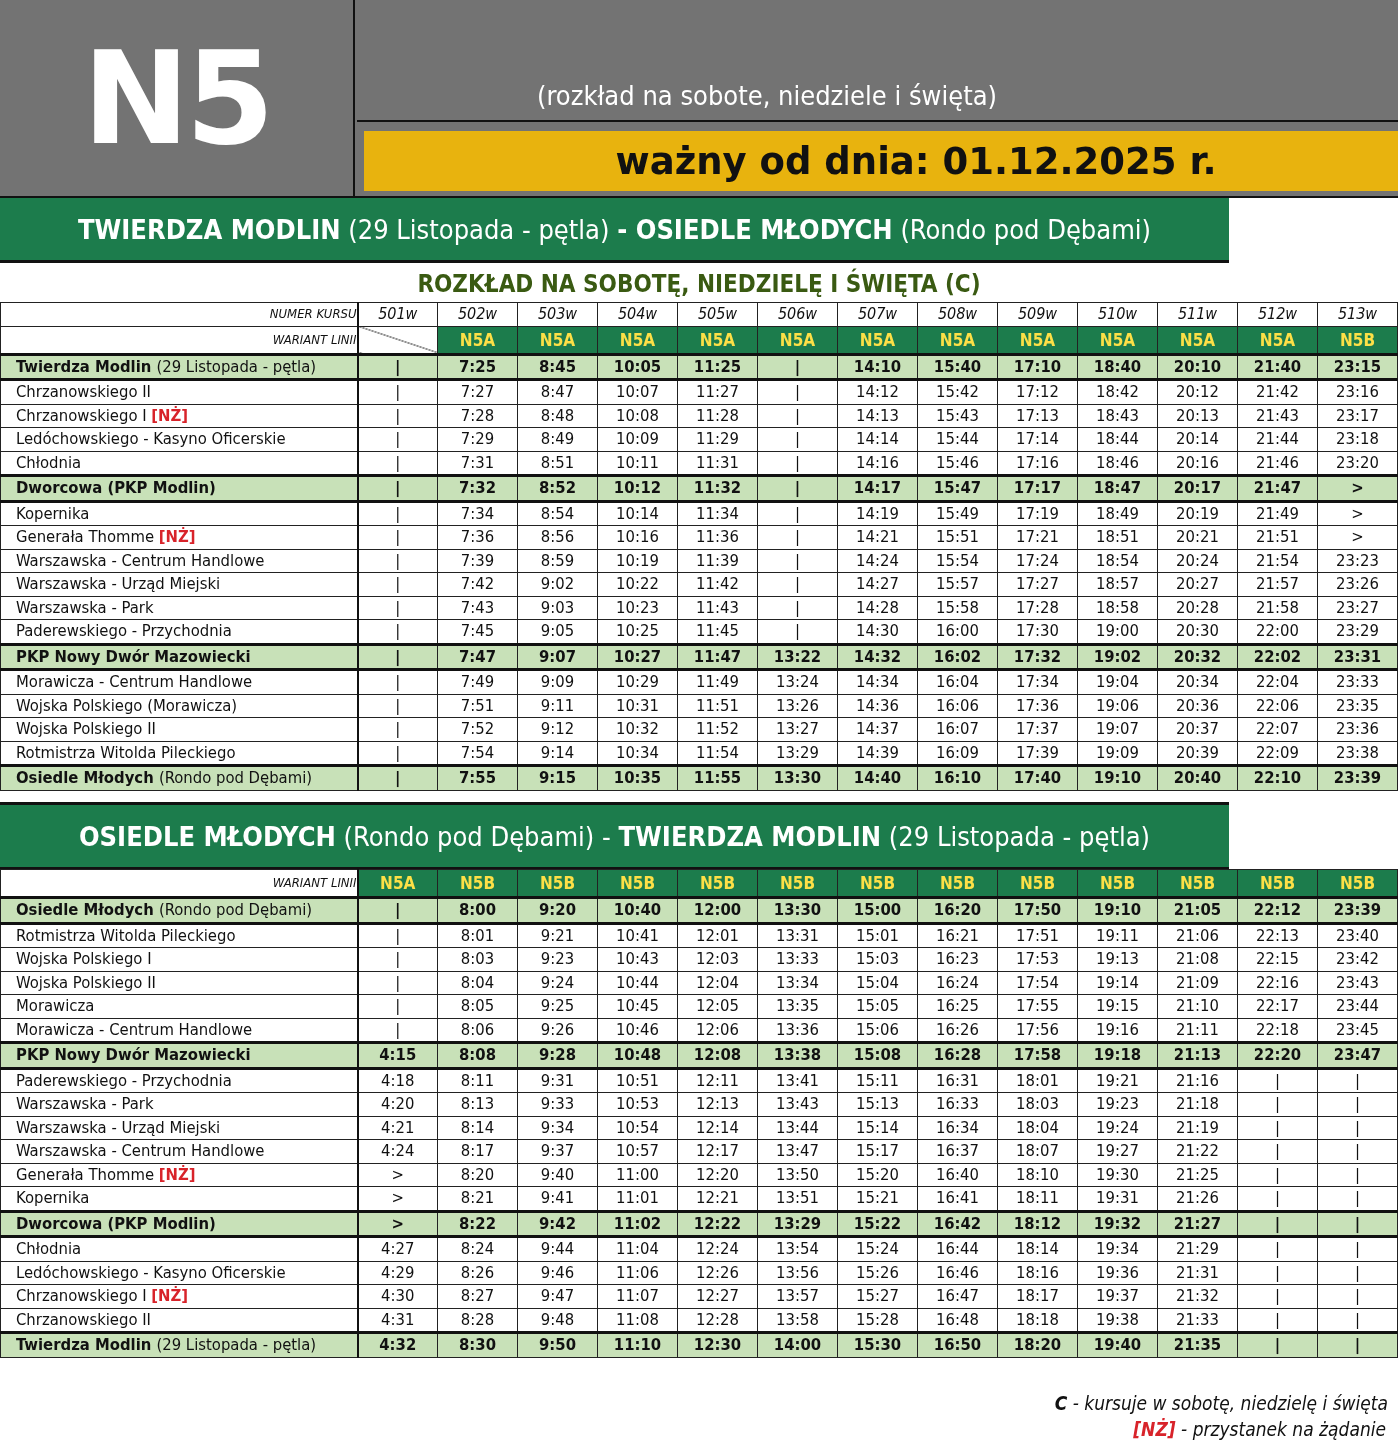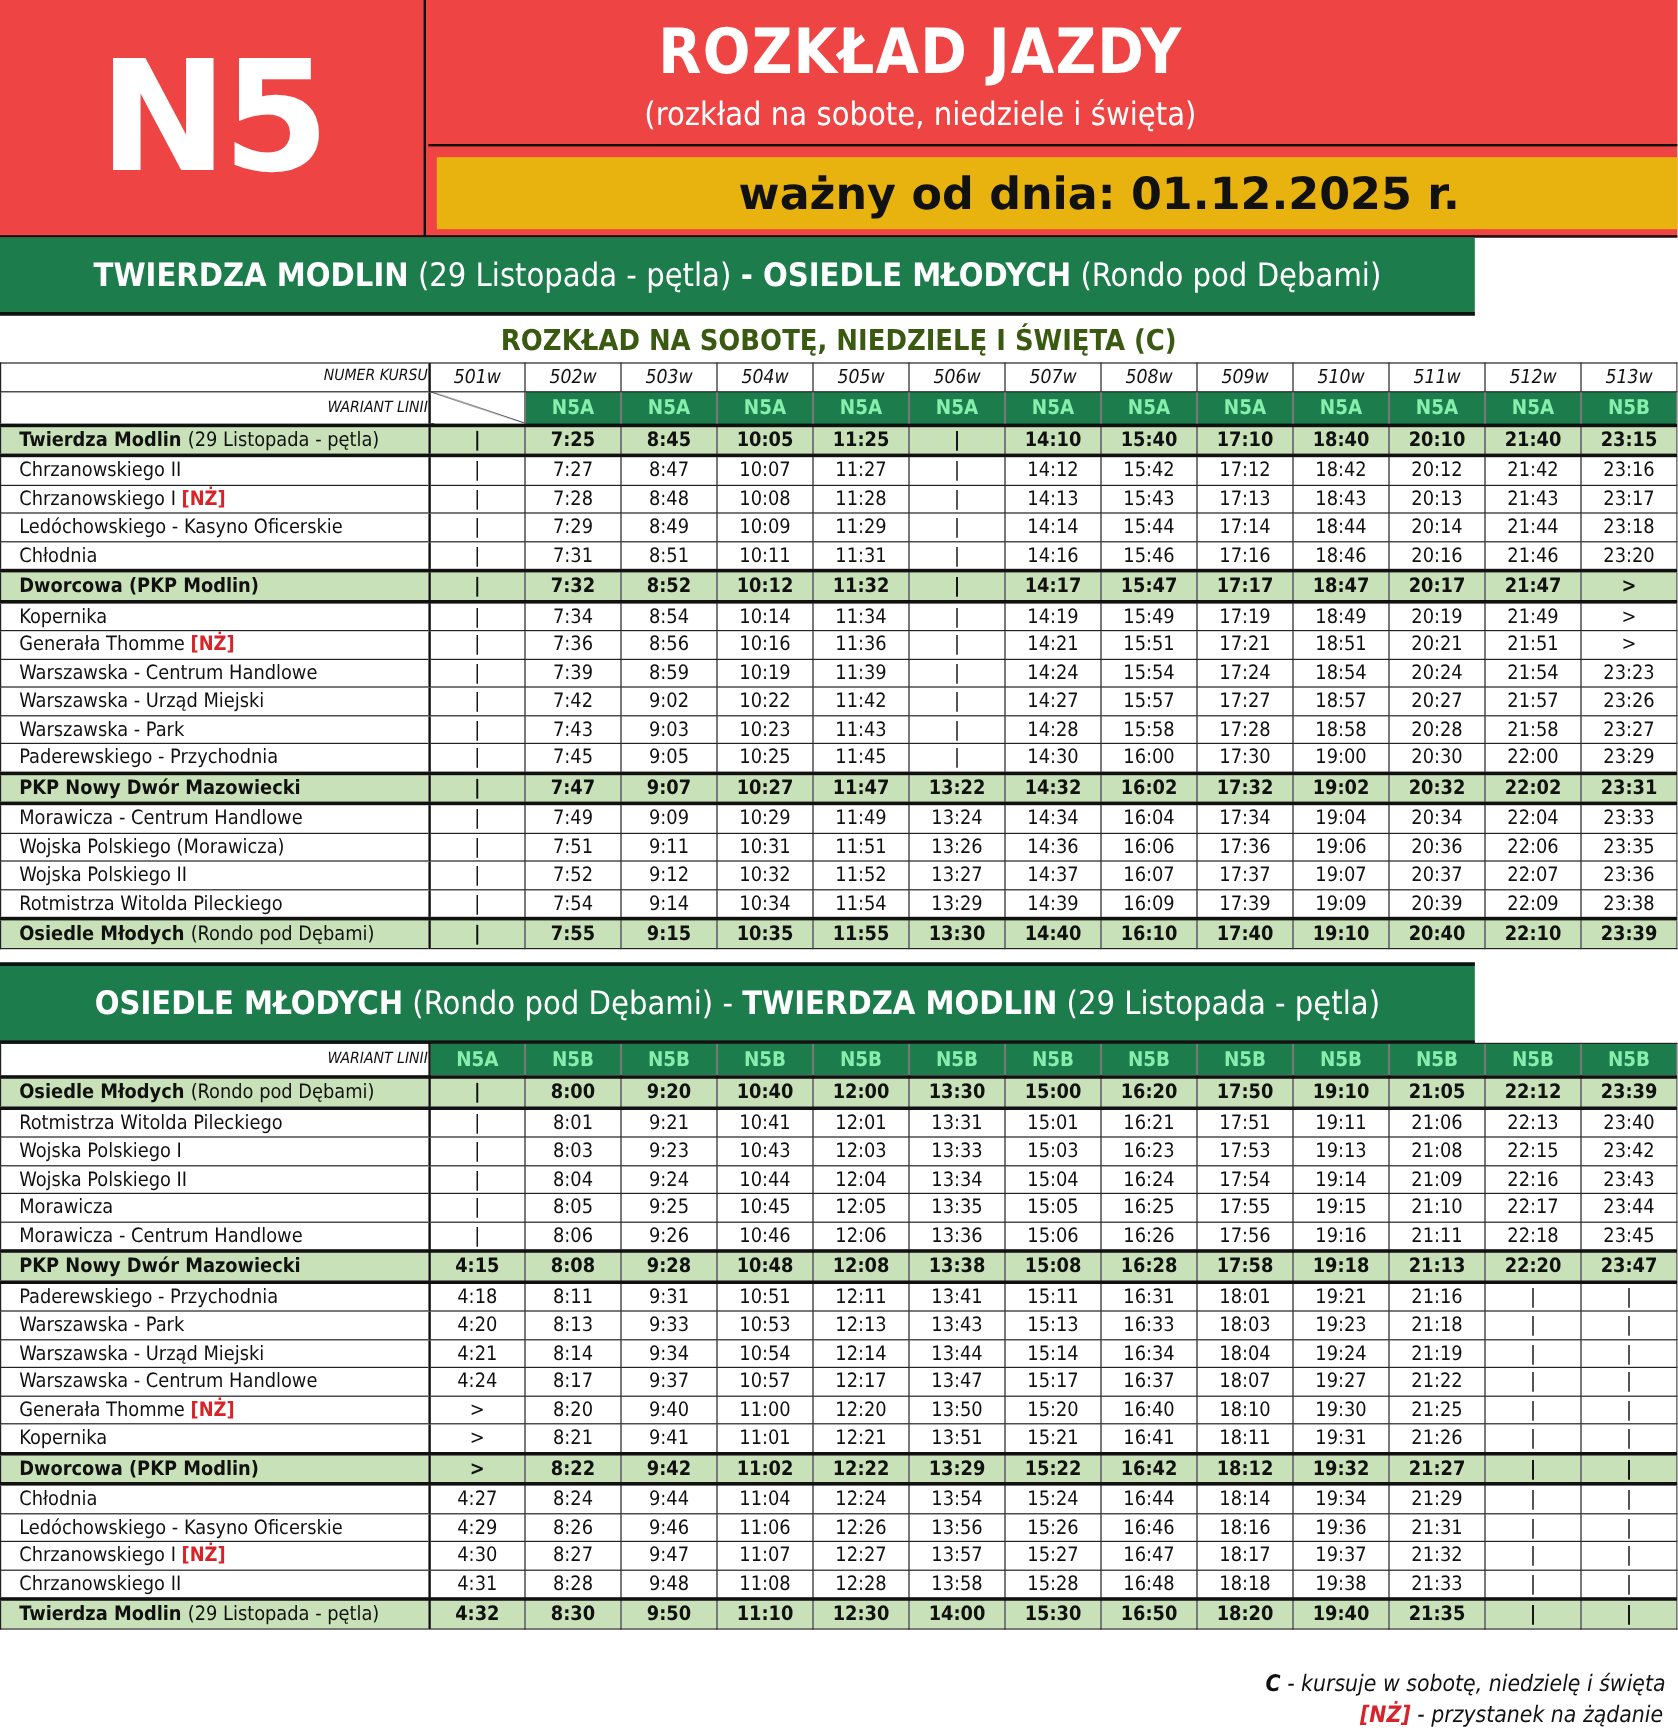--- a/index.html
+++ b/index.html
@@ -1,18 +1,18 @@
 <!DOCTYPE html>
 <html><head>
 <meta charset="utf-8">
 <style>
   html, body { margin:0; padding:0; background:#fff; }
   body { width:1398px; height:1446px; position:relative; overflow:hidden;
          font-family:"DejaVu Sans Condensed","DejaVu Sans", sans-serif; color:#111; }
-  .hdr { position:absolute; left:0; top:0; width:1398px; height:198px; background:#ef4444; border-bottom:2px solid #111; box-sizing:border-box; }
+  .hdr { position:absolute; left:0; top:0; width:1398px; height:198px; background:#737373; border-bottom:2px solid #111; box-sizing:border-box; }
   .hdr-line { position:absolute; left:0; top:0; width:355px; height:197px; border-right:2px solid #111; box-sizing:border-box;
               display:flex; align-items:center; justify-content:center; }
   .line-num { color:#fff; font-family:"DejaVu Sans", sans-serif; font-weight:bold; font-size:128px; letter-spacing:-4px; line-height:1; }
   .hdr-title { position:absolute; left:357px; top:0; width:1041px; height:122px; border-bottom:2px solid #111; box-sizing:border-box; }
   .title-main { position:absolute; left:0; width:820px; top:14px; text-align:center; color:#fff; font-weight:bold; font-size:52px; letter-spacing:1px; }
   .title-sub { position:absolute; left:0; width:820px; top:80px; text-align:center; color:#fff; font-size:27px; font-family:"DejaVu Sans Condensed","DejaVu Sans",sans-serif; }
   .logo { position:absolute; left:1175px; top:12px; width:223px; height:98px; background:#fff; border-radius:49px 0 0 49px; }
   .logo-circle { position:absolute; left:0; top:0; width:88px; height:88px; border:5px solid #d8232a; border-radius:50%; background:#fff; }
   .logo-text { position:absolute; left:104px; top:22px; font-size:12px; font-weight:bold; color:#222; line-height:20px; font-family:"DejaVu Sans",sans-serif; letter-spacing:0.2px; }
   .valid { position:absolute; left:364px; top:131px; width:1026px; height:60px; background:#e8b30e; display:flex; align-items:center; justify-content:center;
@@ -25,35 +25,34 @@
           color:#3a5a12; font-weight:bold; font-size:24px; }
   table { position:absolute; left:0; border-collapse:collapse; table-layout:fixed; width:1398px; }
   td { border:1.5px solid #222; padding:0; text-align:center; font-size:16.5px; height:22.5px; line-height:22px; white-space:nowrap; overflow:hidden; }
   td.stop { text-align:left; padding-left:15px; border-right:2px solid #111; }
   tr.major td { background:#c8e1b8; font-weight:bold; }
   tr.major td.stop .rest { font-weight:normal; }
   tr.major { border-top:3px solid #111; }
   tr.after-major { border-top:3px solid #111; }
   td.hlab { font-style:italic; font-weight:normal; font-size:13px; border-right:2px solid #111;text-align:right; }
   td.kurs { font-style:italic; font-size:16px;margin-left:12px; }
-  td.var { background:#1c7c4c; color:#86efac; font-weight:bold; font-size:17px; }
+  td.var { background:#1c7c4c; color:#fde047; font-weight:bold; font-size:17px; }
   td.diag { background:linear-gradient(to top right, transparent calc(50% - 0.7px), #222 50%, transparent calc(50% + 0.7px)); }
   .nz { color:#d8232a; font-weight:bold; }
   .legend { position:absolute; right:10px; font-style:italic; font-size:19px; text-align:right; color:#111; }
   .legend .c { font-weight:bold; }
 </style>
 </head>
 <body>
 
 <div class="hdr">
   <div class="hdr-line">
     <span class="line-num">N5</span>
   </div>
   <div class="hdr-title">
-    <div class="title-main">ROZKŁAD JAZDY</div>
     <div class="title-sub">(rozkład na sobote, niedziele i święta)</div>
   </div>
   <div class="valid">ważny od dnia: 01.12.2025 r.</div>
 </div>
 
 <div class="dir" style="top:198px;">
   <span>
     <b>TWIERDZA MODLIN</b>
     <span class="lt">(29 Listopada - pętla)</span>
     <b> - </b>

